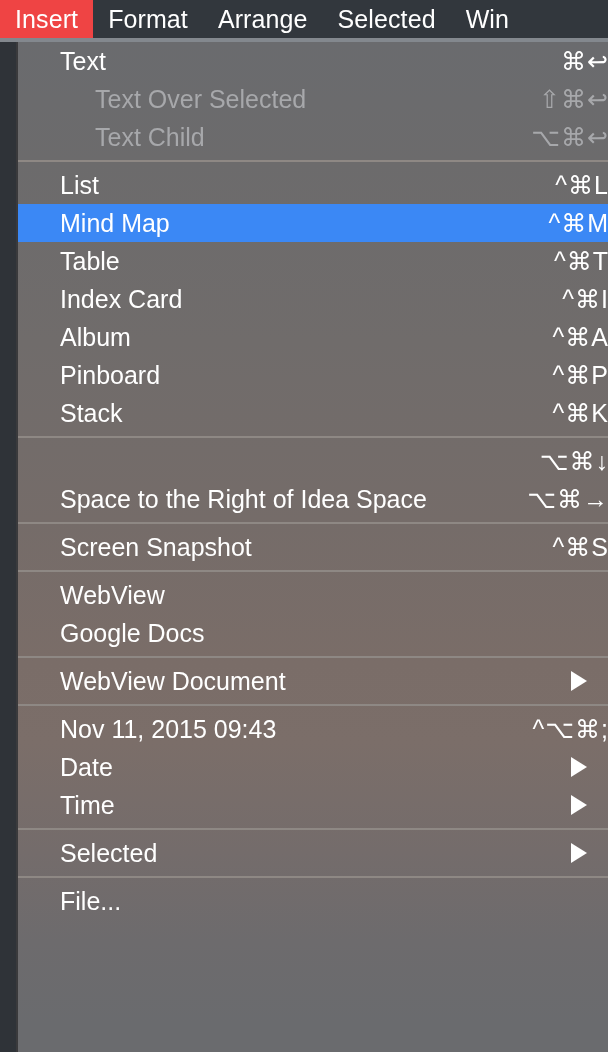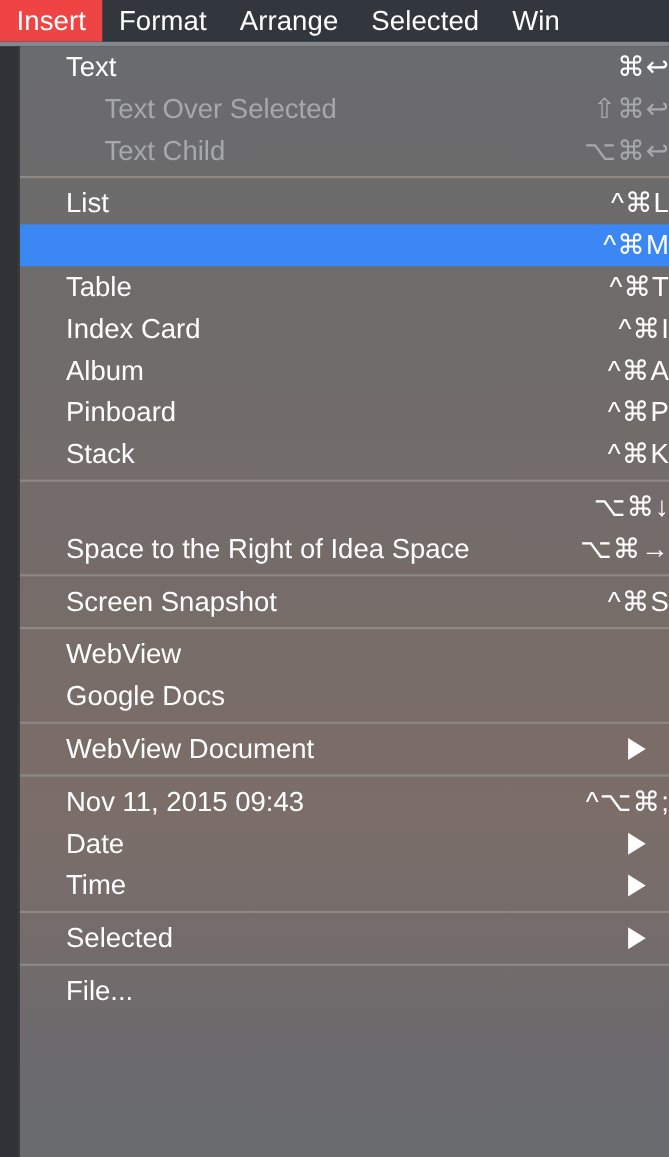--- a/index.html
+++ b/index.html
@@ -155,20 +155,21 @@
       <span class="mi-shortcut">⌥⌘↩</span>
     </div>
     <div class="sep-wrap">
       <div></div>
     </div>
     <div class="menu-item">
       <span class="mi-label">List</span>
       <span class="mi-shortcut">^⌘L</span>
     </div>
     <div class="menu-item selected">
+      <span class="mi-label">Mind Map</span>
       <span class="mi-shortcut">^⌘M</span>
     </div>
     <div class="menu-item">
       <span class="mi-label">Table</span>
       <span class="mi-shortcut">^⌘T</span>
     </div>
     <div class="menu-item">
       <span class="mi-label">Index Card</span>
       <span class="mi-shortcut">^⌘I</span>
     </div>

